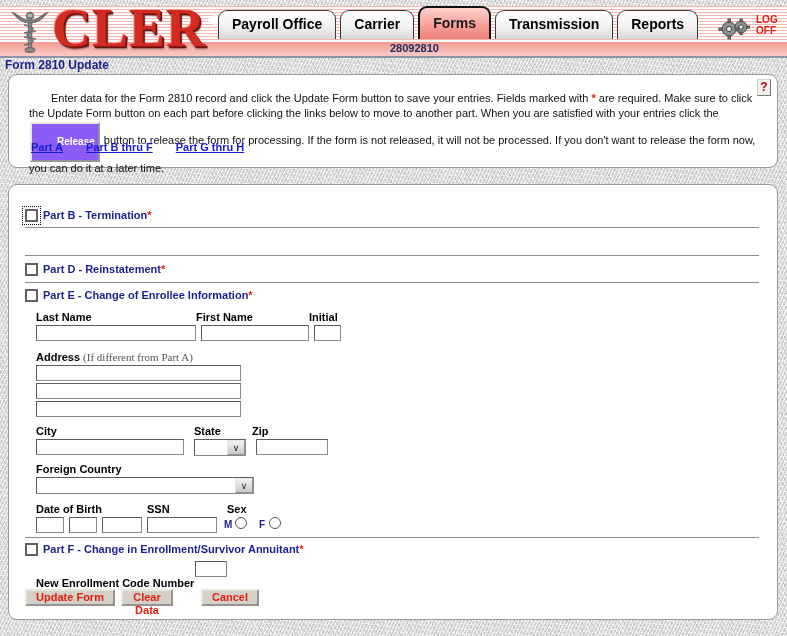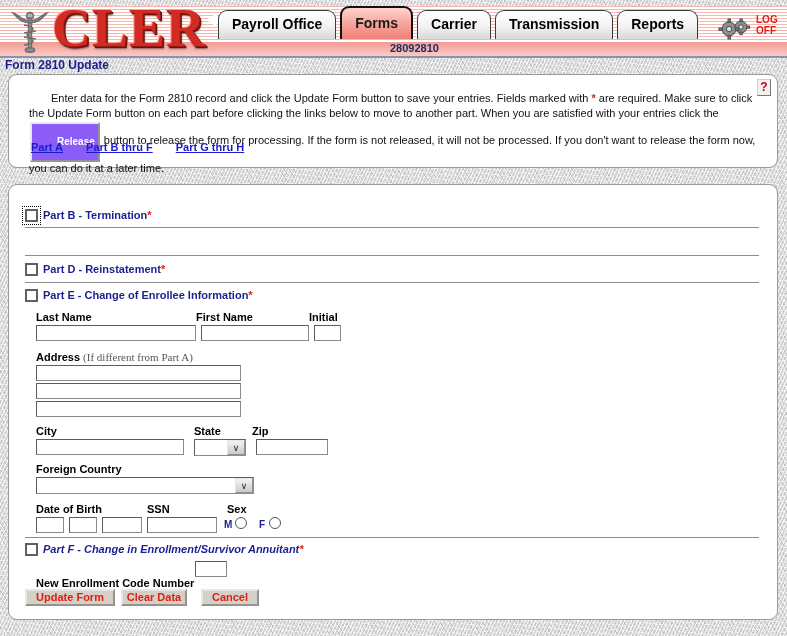--- a/index.html
+++ b/index.html
@@ -174,22 +174,22 @@
       <path d="M30 22 C18 24 18 28 30 30" fill="none"></path>
       <path d="M18 28 C30 30 30 34 18 36" fill="none"></path>
     </g>
   </svg>
 
   <div class="clerword">CLER</div>
   <div class="clercross">✚</div>
 
   <div class="tabs">
     <div class="tab">Payroll Office</div>
+    <div class="tab">Carrier</div>
     <div class="tab active" style="margin-top:-4px;">Forms</div>
-    <div class="tab">Carrier</div>
     <div class="tab">Transmission</div>
     <div class="tab">Reports</div>
   </div>
 
   <div class="subtabs">
     <div class="subtab">2809</div>
     <div class="subtab">2810</div>
   </div>
 
   <svg class="gears" viewBox="0 0 34 24">
@@ -286,22 +286,22 @@
   <input class="ti" style="left: 60px; top: 332px; width: 28px;" value="">
   <input class="ti" style="left: 93px; top: 332px; width: 40px;" value="">
   <input class="ti" style="left: 138px; top: 332px; width: 70px;" value="">
   <div class="rlbl" style="left:215px;top:334px;">M</div>
   <div class="radio" style="left:226px;top:332px;"></div>
   <div class="rlbl" style="left:250px;top:334px;">F</div>
   <div class="radio" style="left:260px;top:332px;"></div>
 
   <div class="hr" style="top:352px;"></div>
 
-  <div class="partrow" style="top:358px;font-style:italic;">
+  <div class="partrow" style="top:358px;">
     <span class="cbx"></span><span class="partlbl">Part F - Change in Enrollment/Survivor Annuitant</span><span class="req">*</span>
   </div>
   <div class="fl" style="left:27px; top:392px;">New Enrollment Code Number</div>
   <input class="ti" style="left: 186px; top: 376px; width: 32px;" value="">
 
   <div class="btn" style="left:16px; top:404px; width:90px;">Update Form</div>
-  <div class="btn" style="left:112px;top:404px; width:66px;">Clear Data</div>
+  <div class="btn" style="left:112px;top:404px; width:52px;">Clear Data</div>
   <div class="btn" style="left:192px;top:404px; width:58px;">Cancel</div>
 </div>
 
 </body></html>

